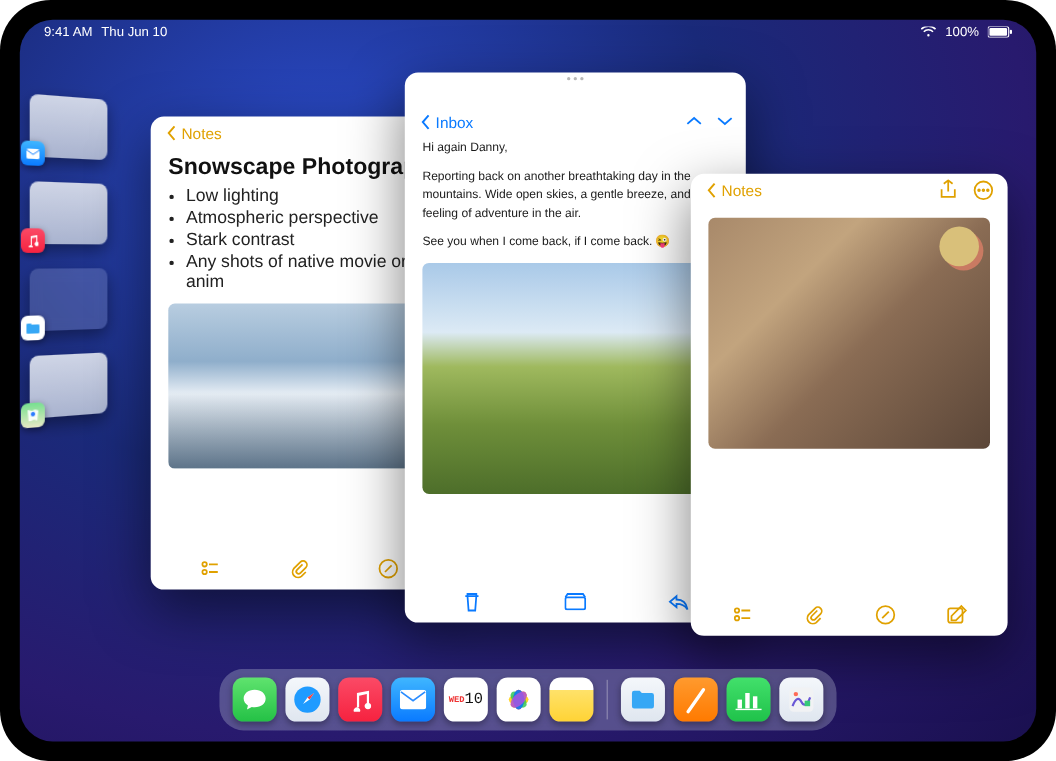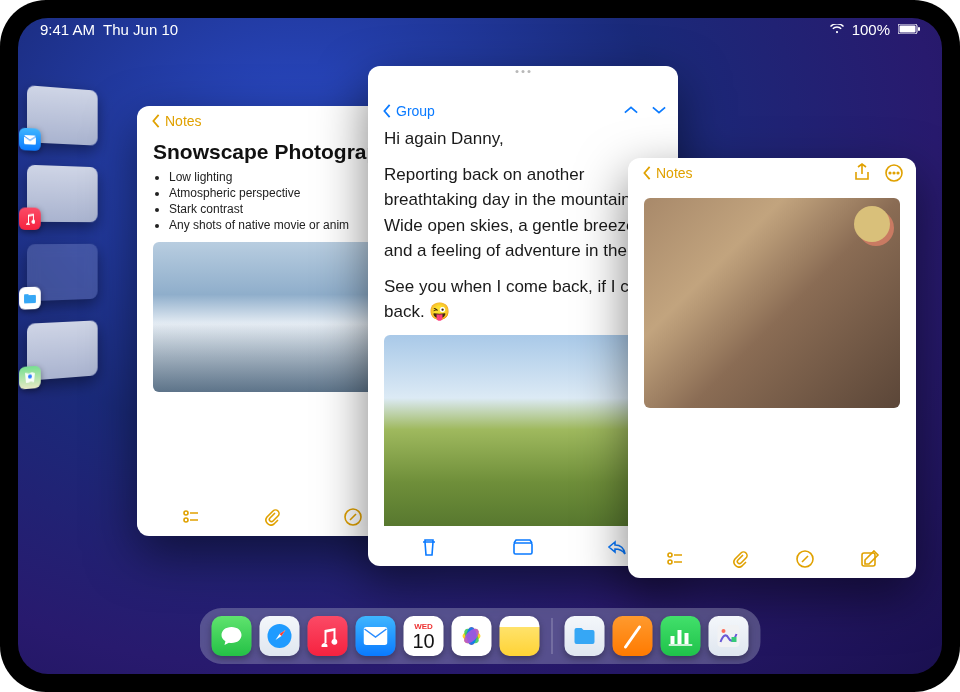--- a/index.html
+++ b/index.html
@@ -16,21 +16,21 @@
     background: radial-gradient(ellipse at 30% 20%, #2a4bc9 0%, #1a2a7a 40%, #281a6e 70%, #1a1050 100%);
     border-radius: 30px;
     position: relative;
     overflow: hidden;
   }
   .status-bar {
     position: absolute; top: 0; left: 0; right: 0;
     height: 20px;
     display: flex; justify-content: space-between; align-items: center;
     padding: 2px 22px 0 22px;
-    color: #fff; font-size: 15px; font-weight: 500;
+    color: #fff; font-size: 12px; font-weight: 500;
   }
   .status-left, .status-right { display: flex; gap: 8px; align-items: center; }
   .status-right svg { display:block; }
 
   
   .stage-strip {
     position: absolute; left: 8px; top: 70px;
     width: 86px;
     display: flex; flex-direction: column; gap: 22px;
     perspective: 600px;
@@ -67,21 +67,21 @@
   .titlebar {
     height: 30px; display:flex; align-items:center; justify-content:space-between;
     padding: 0 12px;
     font-size: 13px;
   }
   .titlebar .dots { display:flex; gap:3px; }
   .titlebar .dots span { width:3px; height:3px; border-radius:50%; background:#b8b8b8; display:block; }
   .back-link { color:#e0a100; font-size:14px; font-weight:500; display:flex; align-items:center; gap:2px; }
   .mail-back { color:#0a7aff; }
   .notes-title { font-size:21px; font-weight:700; padding: 4px 16px 6px 16px; color:#111;}
-  .notes-body { padding: 0 16px; font-size:12px; color:#222; flex:1; overflow:hidden; }
+  .notes-body { padding: 0 16px; font-size:16px; color:#222; flex:1; overflow:hidden; }
   .notes-body ul { margin-left: 16px; }
   .notes-body li { margin-bottom:2px; }
   .image-ph {
     margin-top:10px; width:100%; border-radius:6px;
   }
   .ph-snow {
     height:150px;
     background: linear-gradient(180deg,#b8cde0 0%,#8faecb 35%,#e7eef5 55%,#cbd6df 100%);
     position:relative; overflow:hidden;
   }
@@ -98,21 +98,21 @@
     height:210px;
     background:
       linear-gradient(135deg,#a8896a 0%,#c2a47e 30%,#8a6c54 55%,#5b4638 100%);
       position:relative;
   }
   .ph-family::after{
     content:""; position:absolute; top:8px; right:10px; width:36px; height:36px;
     background:#d9c07a; border-radius:50%; box-shadow: 4px 4px 0 #c97a62;
   }
 
-  .mail-body { padding: 0 16px 8px 16px; font-size:17px; color:#1a1a1a; line-height:1.5; flex:1; overflow:hidden;}
+  .mail-body { padding: 0 16px 8px 16px; font-size:11px; color:#1a1a1a; line-height:1.5; flex:1; overflow:hidden;}
   .mail-body p { margin-bottom:10px; }
 
   .mail-top-icons { display:flex; gap:14px; align-items:center; }
   .chev { width:14px; height:14px; }
 
   .bottom-toolbar {
     height:40px; border-top:1px solid rgba(0,0,0,0); display:flex; align-items:center; justify-content:space-around;
     padding: 0 14px;
   }
   .tb-icon { width:20px; height:20px; display:flex; align-items:center; justify-content:center;}
@@ -136,22 +136,22 @@
   .app {
     width:40px; height:40px; border-radius:10px;
     display:flex; align-items:center; justify-content:center;
     font-size:18px; font-weight:700; color:#fff;
     box-shadow: 0 3px 6px rgba(0,0,0,.3);
   }
   .app.messages{background:linear-gradient(#5fe36e,#24c146);} 
   .app.safari{background:linear-gradient(#f4f7fb,#dfe6ef);} 
   .app.music{background:linear-gradient(#fb4a66,#f6223f);} 
   .app.mail{background:linear-gradient(#3fb6ff,#0a7aff);} 
-  .app.cal{background:#fff; color:#e33; flex-direction:column; font-size:8px; font-weight:600;}
-  .app.cal .daynum{ font-size:20px; color:#111; font-weight:400; line-height:1; }
+  .app.cal{background:#fff; color:#e33; flex-direction:row; font-size:8px; font-weight:600;font-family:Liberation Mono, monospace;}
+  .app.cal .daynum{ font-size:14px; color:#111; font-weight:400; line-height:1; }
   .app.photos{background:#fff;}
   .app.notes{background:linear-gradient(#fff 28%,#ffe26a 28%,#ffd335);} 
   .app.files{background:linear-gradient(#f4f7fb,#dfe6ef);}
   .app.pages{background:linear-gradient(#ff9a2e,#ff7a00);}
   .app.numbers{background:linear-gradient(#42e06b,#1fc24a);}
   .app.freeform{background:linear-gradient(#f4f7fb,#dfe6ef);}
 
   .safari svg, .files svg, .photos svg, .freeform svg { width:28px; height:28px; }
 </style>
 </head>
@@ -268,21 +268,21 @@
             <span></span>
             <span></span>
             <span></span>
           </span>
       </div>
       <div class="titlebar">
         <span class="back-link mail-back">
           <svg class="chev" viewBox="0 0 10 16">
               <path d="M8 1L2 8l6 7" fill="none" stroke="#0a7aff" stroke-width="2"></path>
             </svg>
-          <span>Group</span>
+          <span>Inbox</span>
         </span>
         <span class="mail-top-icons">
           <span><svg class="chev" viewBox="0 0 16 10">
                 <path d="M1 8l7-6 7 6" fill="none" stroke="#0a7aff" stroke-width="2"></path>
               </svg></span>
           <span><svg class="chev" viewBox="0 0 16 10">
                 <path d="M1 2l7 6 7-6" fill="none" stroke="#0a7aff" stroke-width="2"></path>
               </svg></span>
         </span>
       </div>

